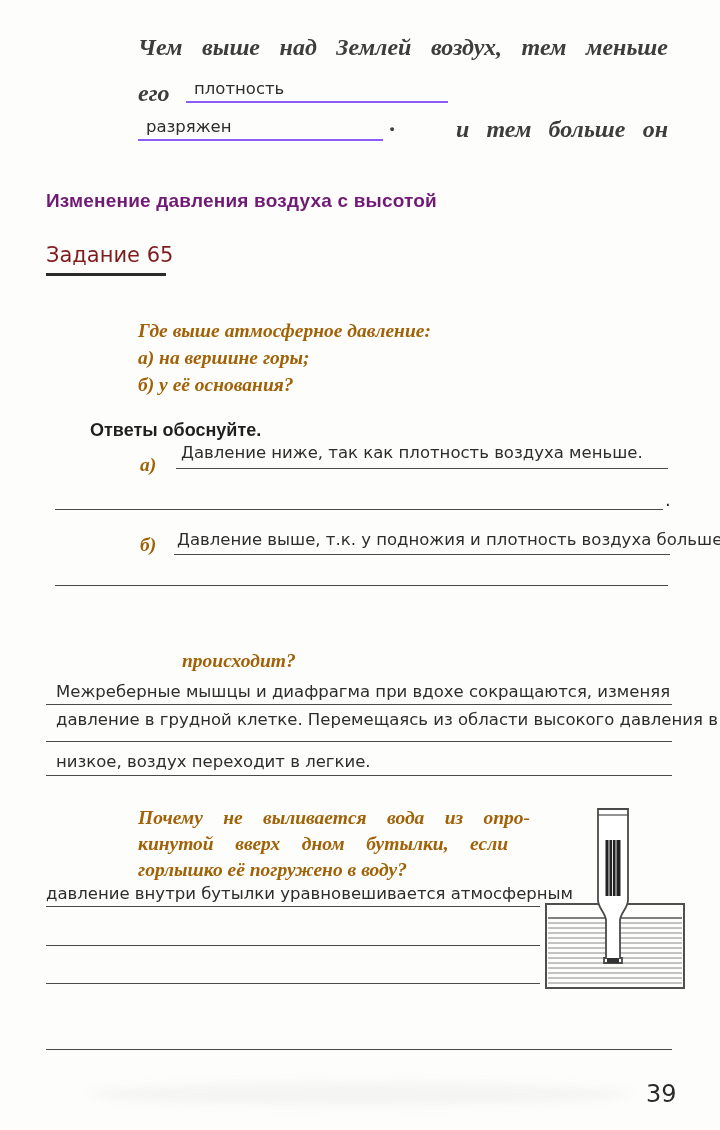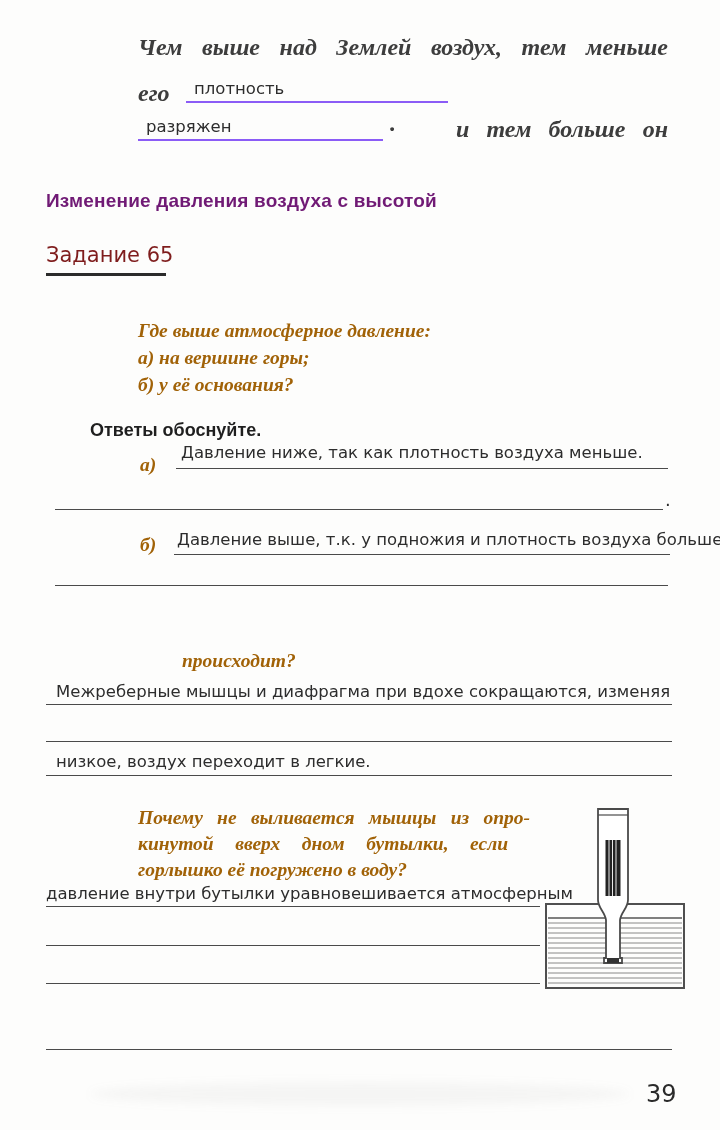--- a/index.html
+++ b/index.html
@@ -68,25 +68,26 @@
 
   <span class="abs si q" style="left:140px; top:532px;">б)</span>
   <span class="abs hand" style="left:177px; top:530px;">Давление выше, т.к. у подножия и плотность воздуха больше.</span>
   <div class="abs rule" style="left:174px; top:554px; width:496px;"></div>
   <div class="abs rule" style="left:55px; top:585px; width:613px;"></div>
 
   <div class="abs si q" style="left:138px; top:648px;margin-left:44px;">происходит?</div>
 
   <span class="abs hand" style="left:56px; top:682px;">Межреберные мышцы и диафрагма при вдохе сокращаются, изменяя</span>
   <div class="abs rule" style="left:46px; top:704px; width:626px;"></div>
+  <span class="abs hand" style="left:56px; top:710px;">давление в грудной клетке. Перемещаясь из области высокого давления в</span>
   <div class="abs rule" style="left:46px; top:741px; width:626px;"></div>
   <span class="abs hand" style="left:56px; top:752px;">низкое, воздух переходит в легкие.</span>
   <div class="abs rule" style="left:46px; top:775px; width:626px;"></div>
 
-  <div class="abs si q just" style="left:138px; top:805px; width:392px;">Почему не выливается мышцы из опро-</div>
+  <div class="abs si q just" style="left:138px; top:805px; width:392px;">Почему не выливается вода из опро-</div>
   <div class="abs si q just" style="left:138px; top:831px; width:370px;">кинутой вверх дном бутылки, если</div>
   <div class="abs si q" style="left:138px; top:857px;">горлышко её погружено в воду?</div>
 
   <div class="abs" style="left:540px; top:806px; width:150px; height:188px;">
     <svg width="150" height="188" viewBox="0 0 150 188">
 
       <rect x="6" y="98" width="138" height="84" fill="none" stroke="#4f4f4f" stroke-width="2"></rect>
 
       <line x1="8" y1="112" x2="142" y2="112" stroke="#555" stroke-width="1.5"></line>
 

